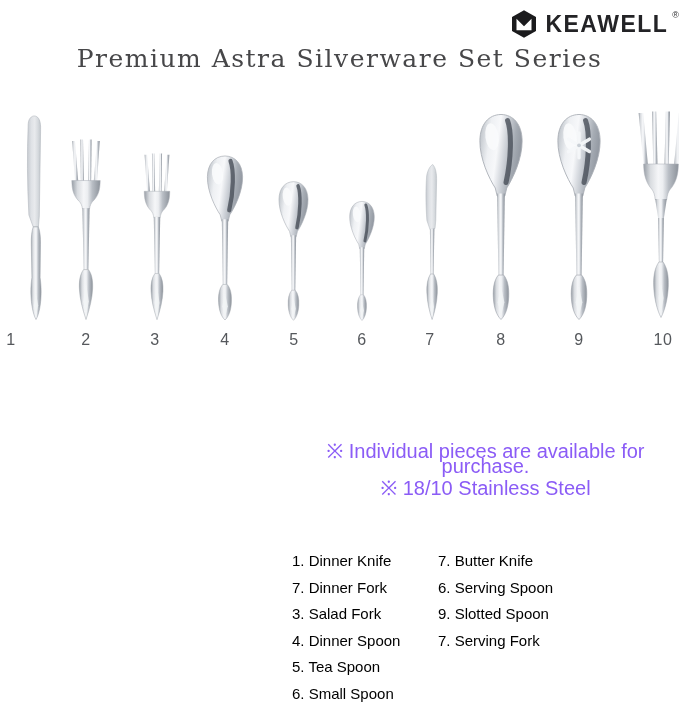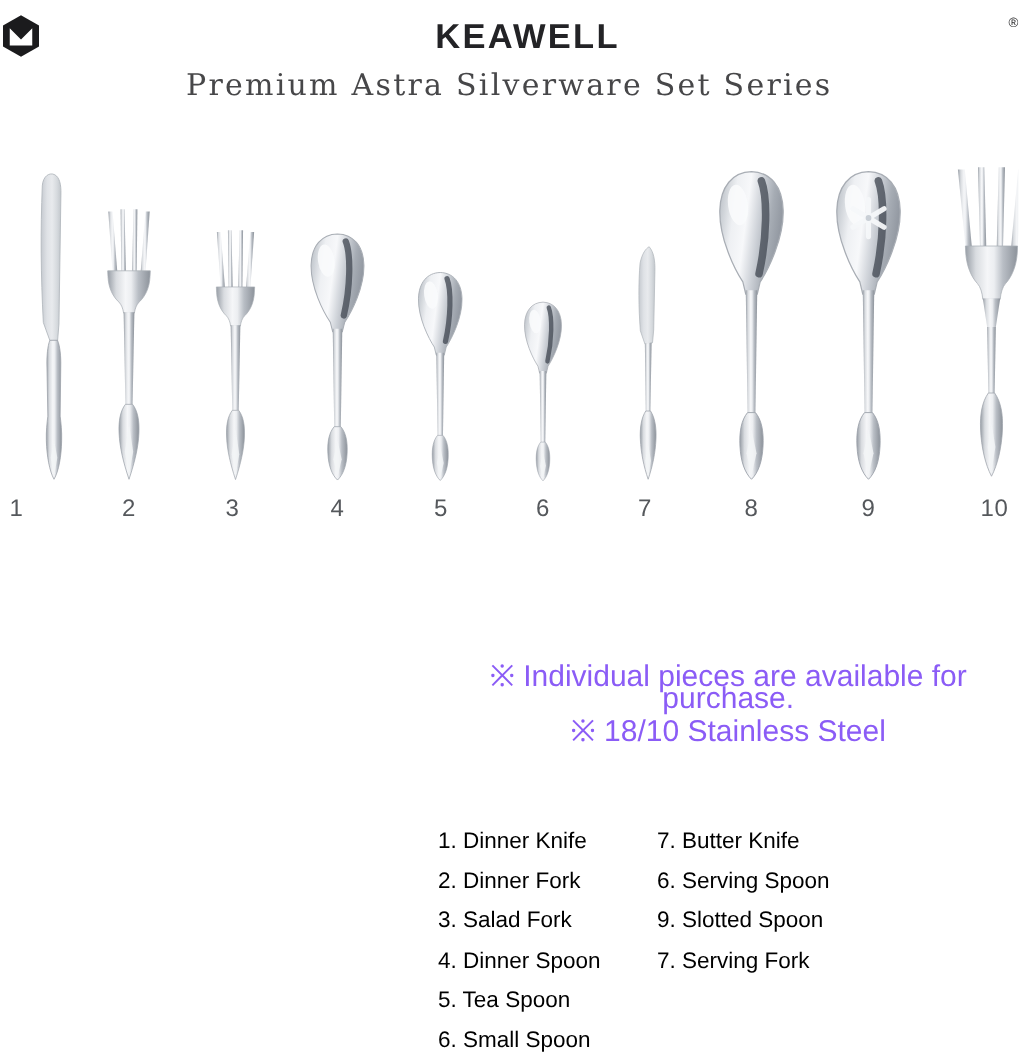--- a/index.html
+++ b/index.html
@@ -6,33 +6,33 @@
   .page{
     position:relative;
     width:679px;height:702px;
     background:#ffffff;
     overflow:hidden;
     font-family:"Liberation Sans",sans-serif;
   }
   
   .brand-row{
     position:absolute;left:0;top:8px;width:100%;
-    display:flex;justify-content:space-between;align-items:center;gap:7px;
+    display:flex;justify-content:flex-end;align-items:center;gap:7px;
     height:32px;
   }
   .brand-logo{width:28px;height:30px;display:block;}
   .brand-name{
     font-size:23px;font-weight:bold;color:#232326;letter-spacing:1.5px;
   }
   .reg-mark{font-size:9px;color:#2a2a2c;align-self:flex-start;margin-top:2px;margin-left:-3px;}
   .page-title{
     position:absolute;left:0;top:44px;width:100%;
     text-align:center;margin:0;
     font-family:"DejaVu Serif","Liberation Serif",serif;
-    font-weight:400;font-size:20px;color:#474749;letter-spacing:1.5px;
+    font-weight:400;font-size:25px;color:#474749;letter-spacing:1.5px;
   }
   
   .lineup{position:absolute;left:0;top:0;width:679px;height:370px;}
   .piece{position:absolute;margin:0;padding:0;}
   .piece svg{display:block;width:100%;height:100%;}
   .num{
     position:absolute;top:331px;transform:translateX(-50%);
     font-size:16px;color:#55585c;letter-spacing:.5px;
   }
   
@@ -213,21 +213,21 @@
     <span class="num" style="left:663px">10</span>
   </div>
 
   <div class="notes">
     <p>※ Individual pieces are available for purchase.</p>
     <p>※ 18/10 Stainless Steel</p>
   </div>
 
   <ul class="legend-col c1">
     <li>1. Dinner Knife</li>
-    <li>2. Dinner Fork</li>
+    <li>7. Dinner Fork</li>
     <li>3. Salad Fork</li>
     <li>4. Dinner Spoon</li>
     <li>5. Tea Spoon</li>
     <li>6. Small Spoon</li>
   </ul>
   <ul class="legend-col c2">
     <li>7. Butter Knife</li>
     <li>6. Serving Spoon</li>
     <li>9. Slotted Spoon</li>
     <li>7. Serving Fork</li>

